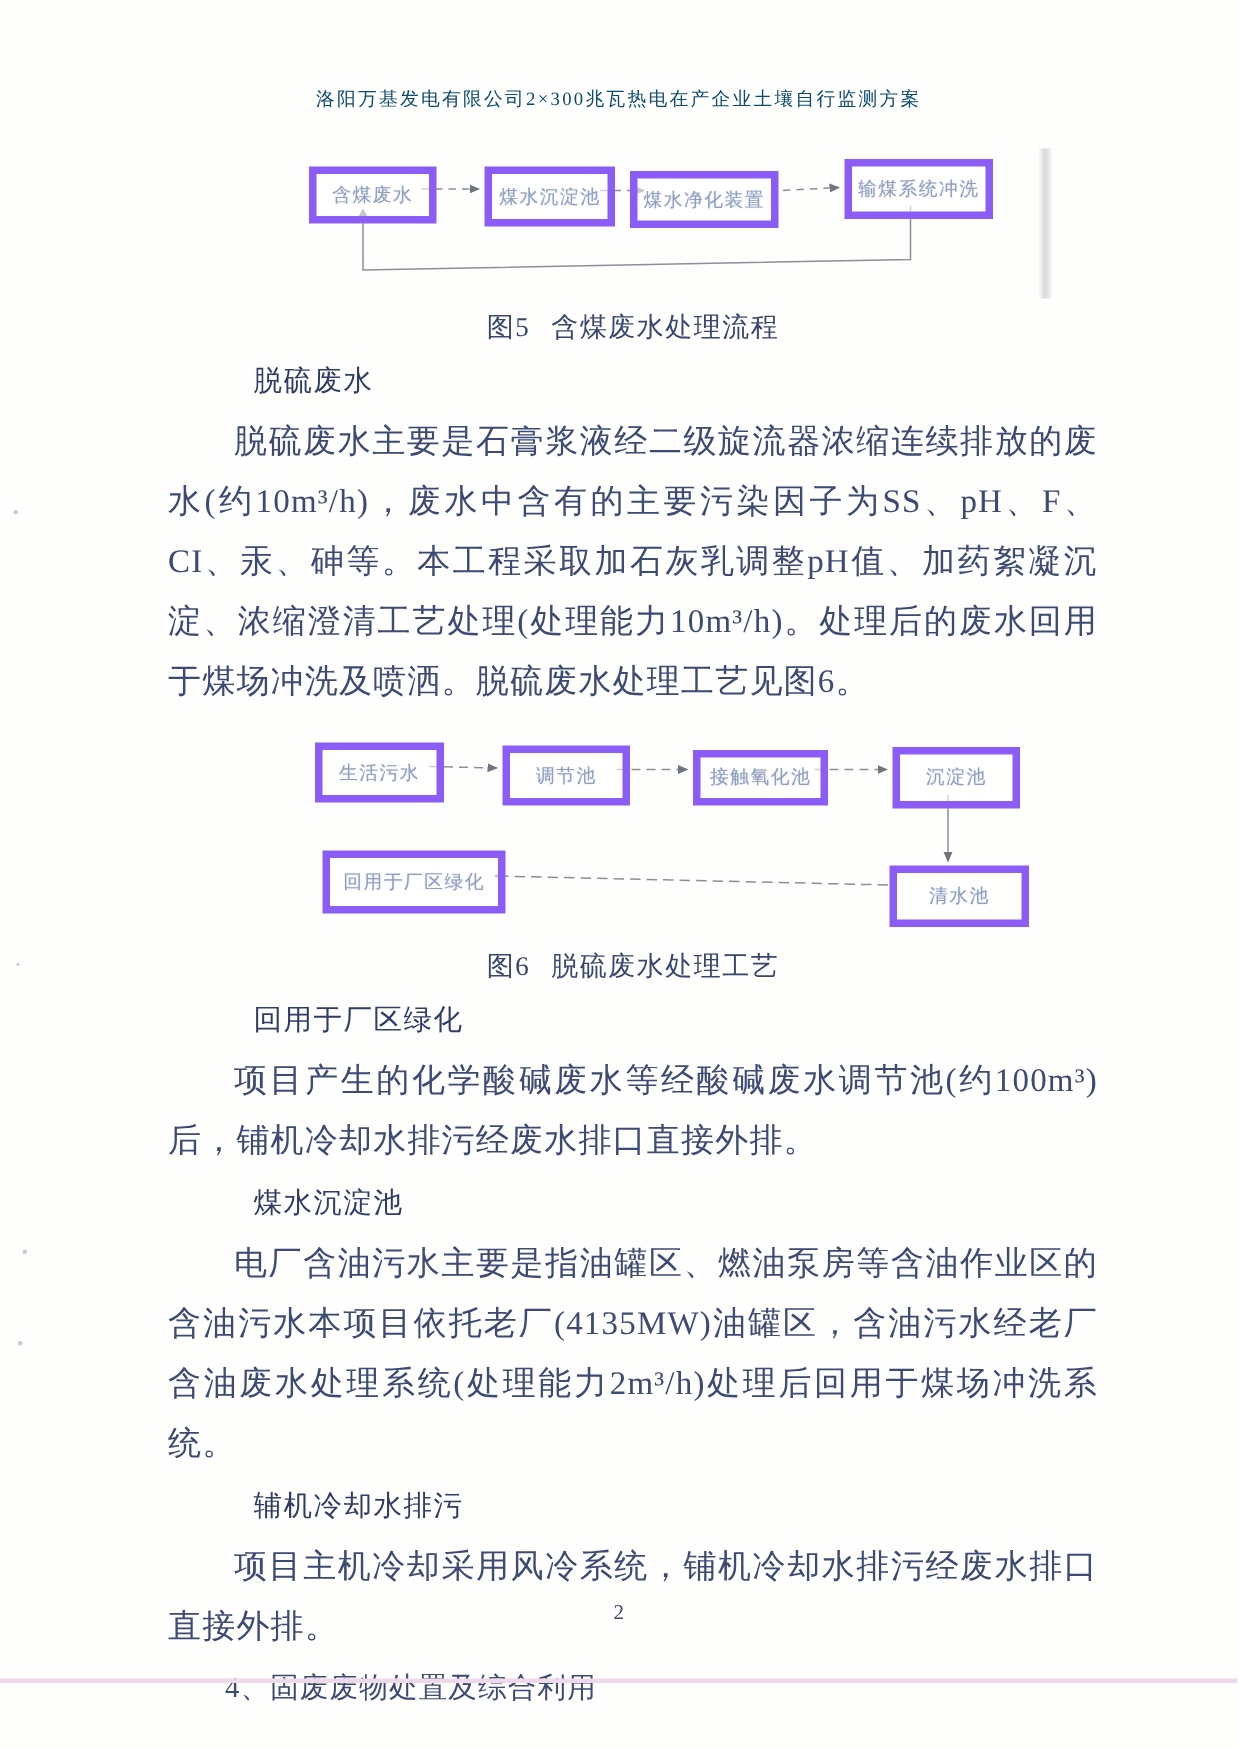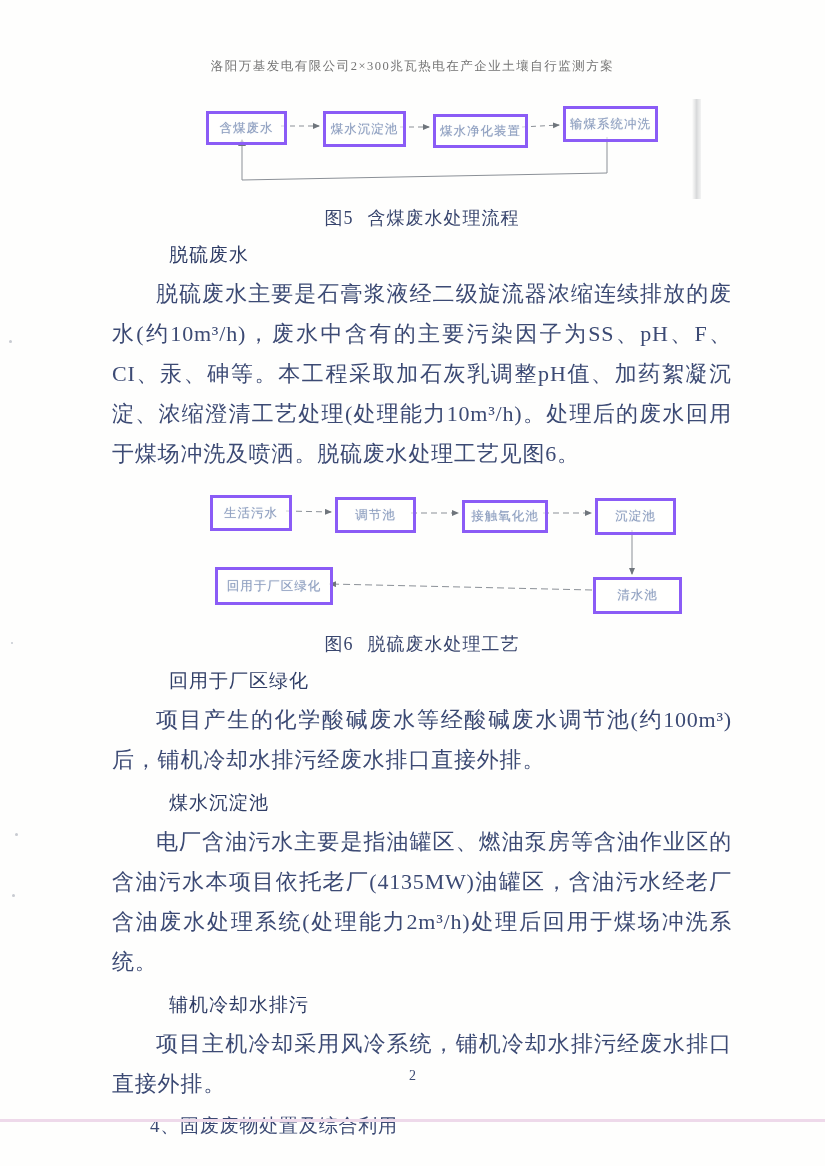--- a/index.html
+++ b/index.html
@@ -11,33 +11,33 @@
     overflow:hidden;
     position:relative;
   }
   .page{position:absolute;inset:0;background:#fefefdff;}
 
   
   .doc-header{
     position:absolute;top:58px;left:0;width:100%;
     text-align:center;
     font-size:12.5px;letter-spacing:1.5px;
-    color:#737373;
+    color:#0c4a6e;
   }
 
   
   .column{position:absolute;left:112px;top:94px;width:620px;}
 
   
   .fig{position:relative;}
   .fig5{height:106px;margin-left:58px;width:545px;}
   .fig6{height:146px;margin-left:58px;width:548px;margin-top:6px;}
   .fbox{
     position:absolute;
-    border:3px solid #8b5cf6;
+    border:5px solid #8b5cf6;
     background:rgba(255,255,255,0.6);
     color:#8fa0c0;
     font-size:12.5px;letter-spacing:1px;
     display:flex;align-items:center;justify-content:center;
     text-align:center;
     text-shadow:0 0 1px rgba(160,175,205,.6);
   }
   .flow-svg{position:absolute;left:0;top:0;}
   .smudge{
     position:absolute;right:14px;top:5px;width:9px;height:100px;
@@ -94,21 +94,21 @@
         <g stroke="#8b9097" stroke-width="1" fill="none">
           <line x1="111" y1="32" x2="149" y2="32" stroke-dasharray="5,4" marker-end="url(#arrR)"></line>
           <line x1="230" y1="33" x2="259" y2="33" stroke-dasharray="5,4" marker-end="url(#arrR)"></line>
           <line x1="352" y1="33" x2="389" y2="31" stroke-dasharray="5,4" marker-end="url(#arrR)"></line>
           <path d="M437,43 L437,79 L72,86 L72,50"></path>
           <path d="M68,52 L72,45 L76,52 Z" fill="#6f757c" stroke="none"></path>
         </g>
       </svg>
       <div class="fbox" style="left:36px;top:17px;width:75px;height:28px">含煤废水</div>
       <div class="fbox" style="left:153px;top:17px;width:77px;height:30px">煤水沉淀池</div>
-      <div class="fbox" style="left:263px;top:20px;width:89px;height:28px">煤水净化装置</div>
+      <div class="fbox" style="left:250px;top:20px;width:89px;height:28px">煤水净化装置</div>
       <div class="fbox" style="left:393px;top:12px;width:89px;height:30px">输煤系统冲洗</div>
       <div class="smudge"></div>
     </div>
 
     <div class="caption">
       <b>图5</b><span>含煤废水处理流程</span>
     </div>
 
     <div class="sec-head">脱硫废水</div>
     <p class="para">脱硫废水主要是石膏浆液经二级旋流器浓缩连续排放的废水(约10m³/h)，废水中含有的主要污染因子为SS、pH、F、CI、汞、砷等。本工程采取加石灰乳调整pH值、加药絮凝沉淀、浓缩澄清工艺处理(处理能力10m³/h)。处理后的废水回用于煤场冲洗及喷洒。脱硫废水处理工艺见图6。</p>

